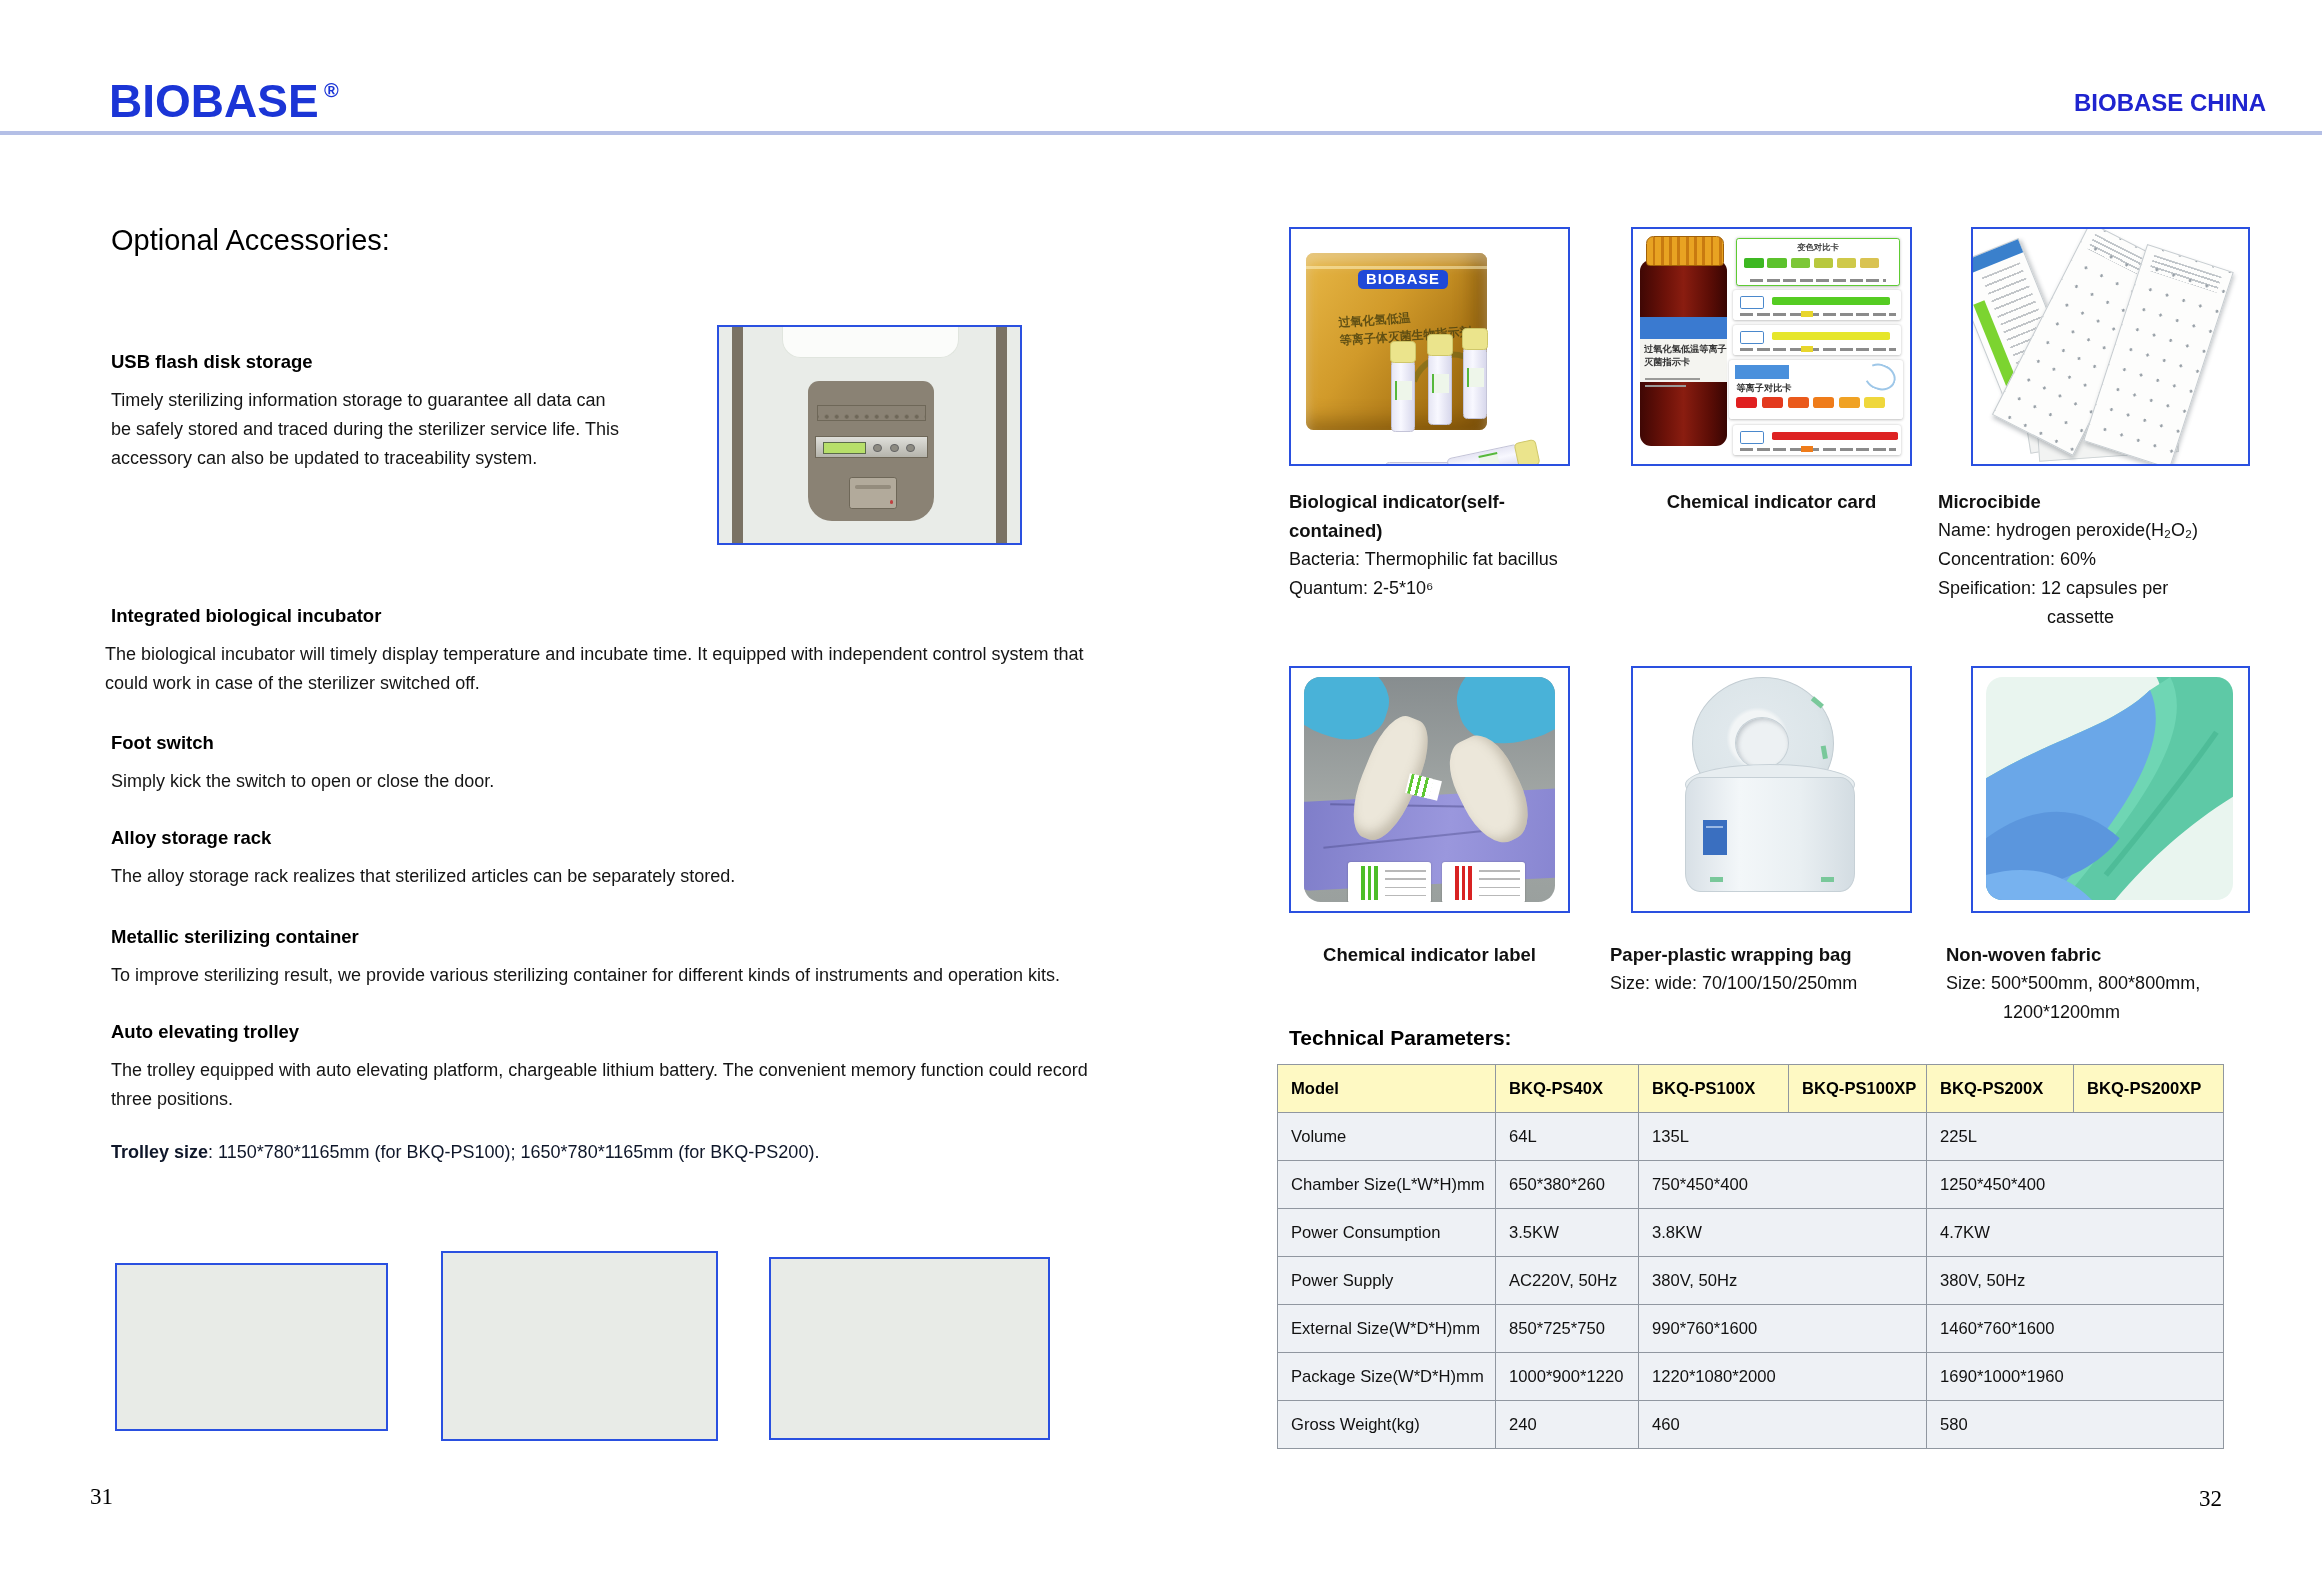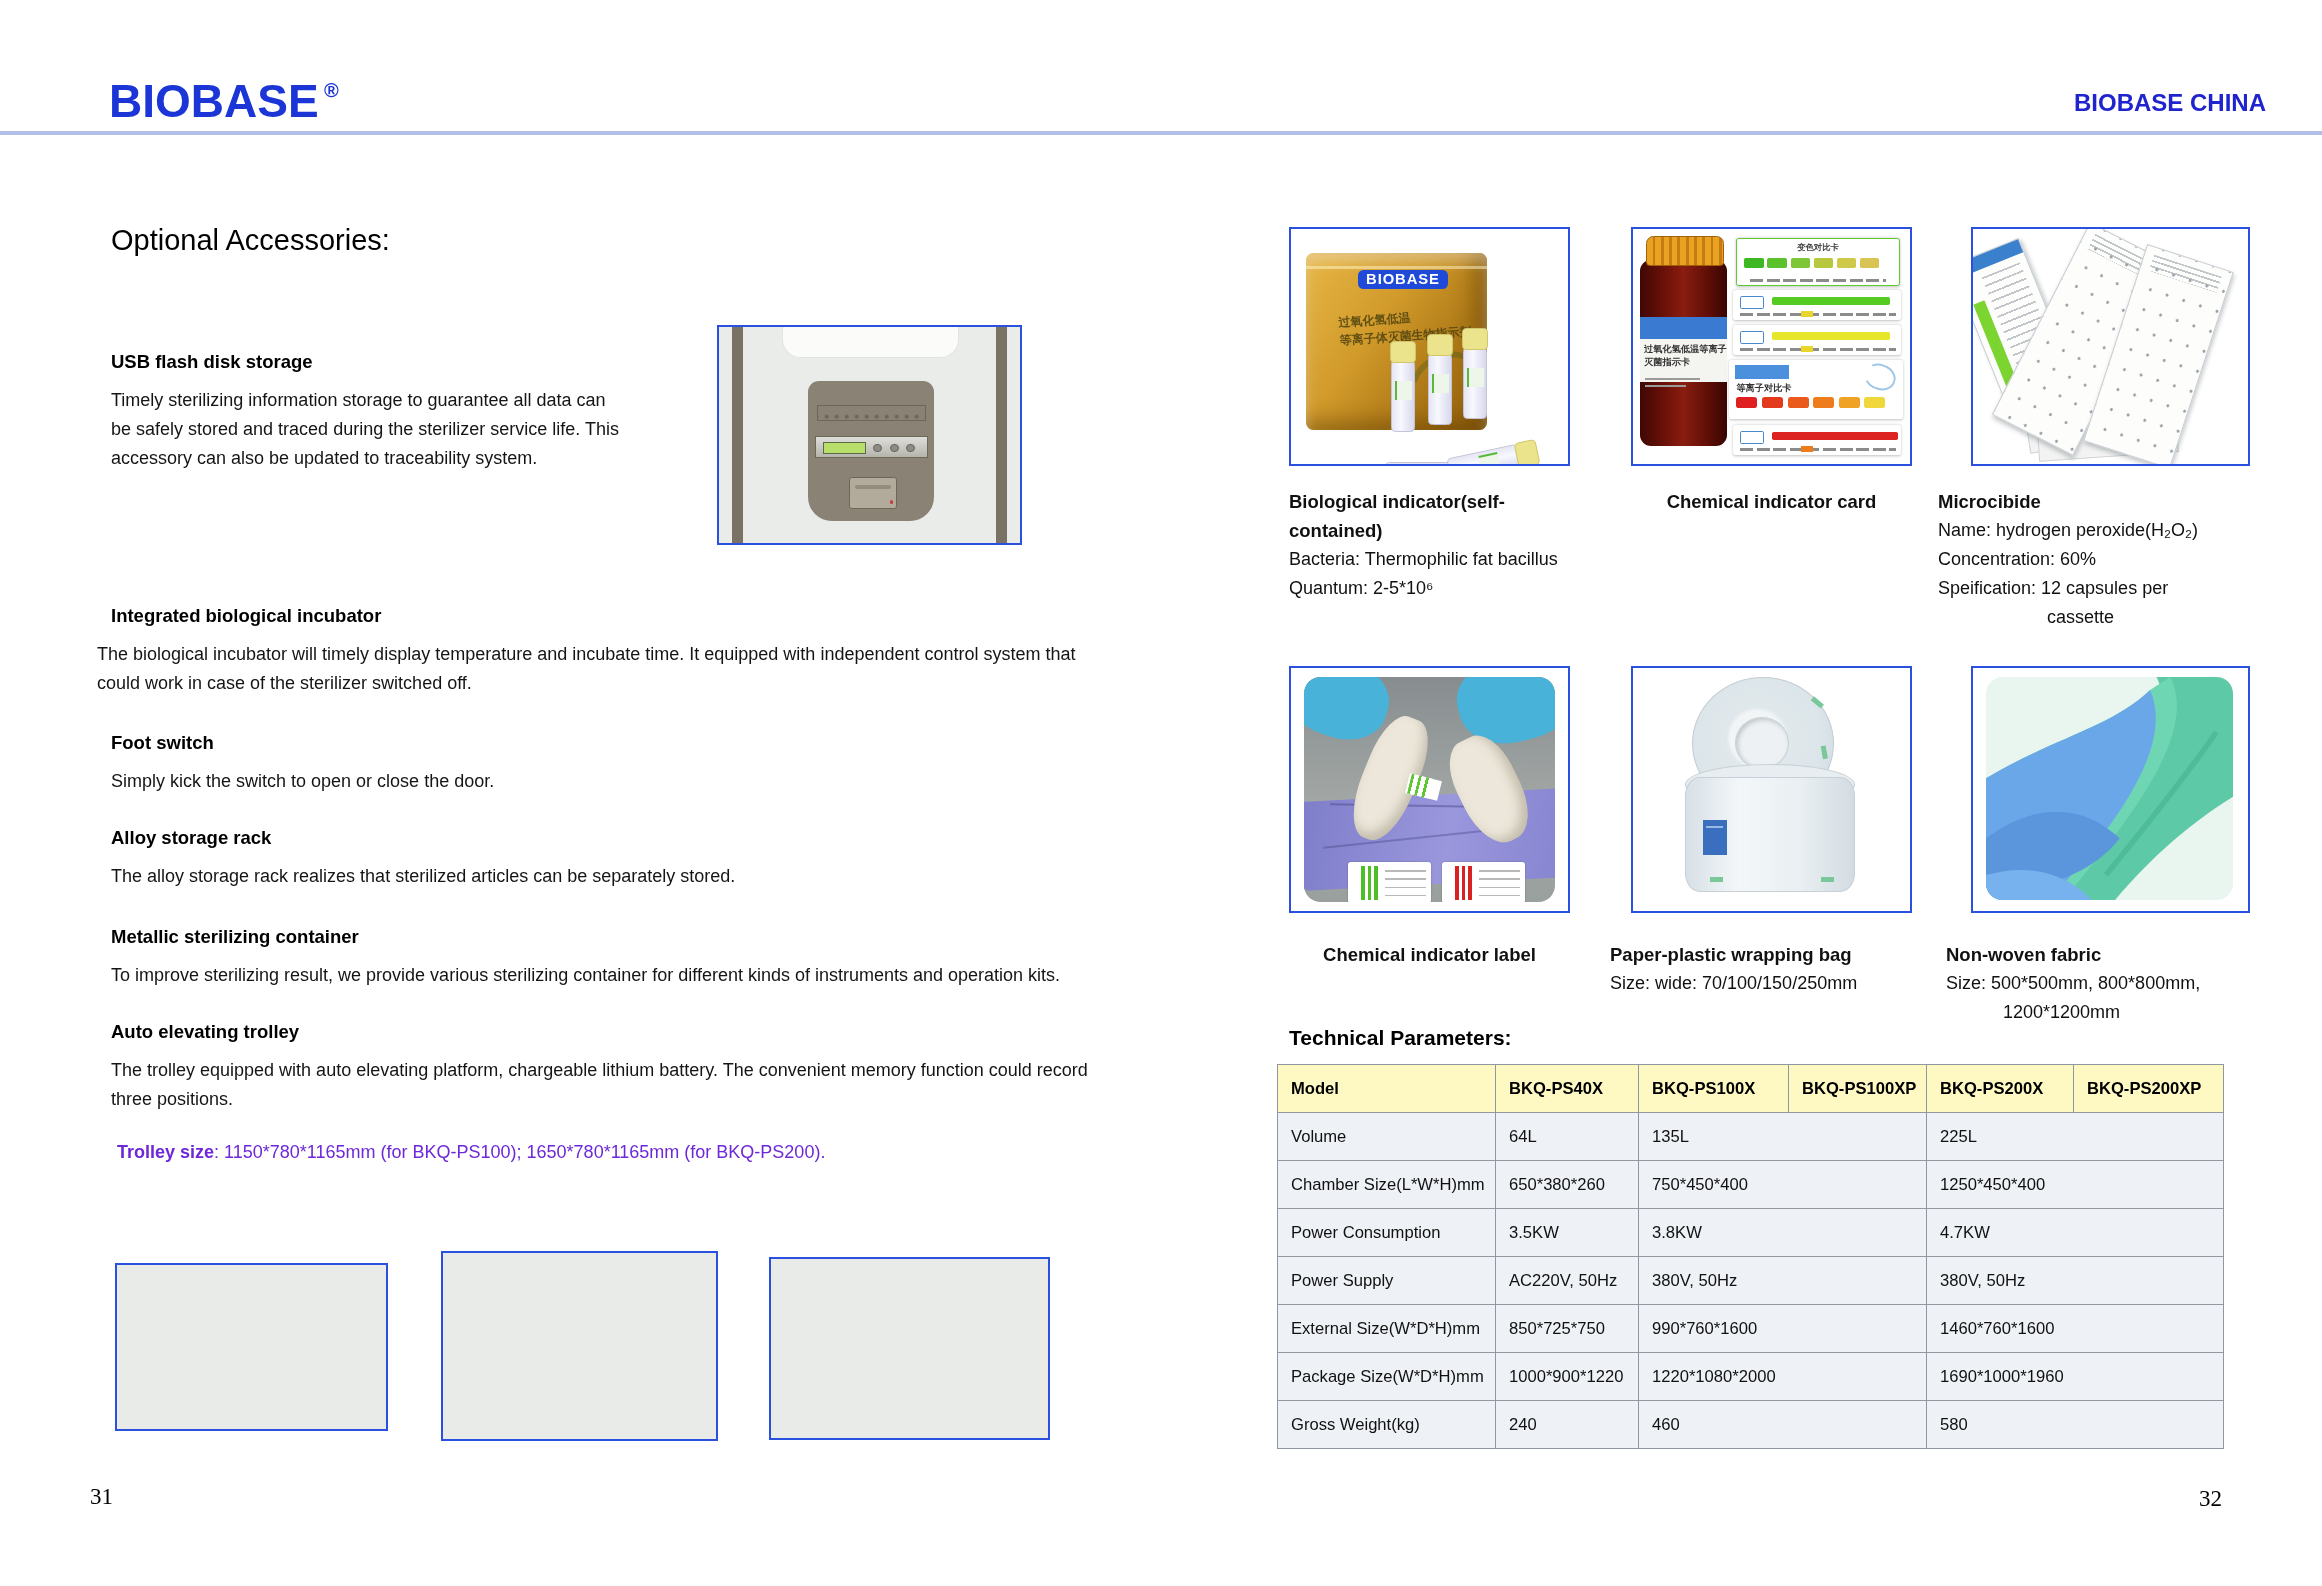--- a/index.html
+++ b/index.html
@@ -14,26 +14,26 @@
   .logo{left:109px;top:74px;font-size:46px;font-weight:700;color:#1b35d6;letter-spacing:0px;}
   .logo .reg{font-size:20px;font-weight:700;position:relative;top:-20px;left:5.5px;}
   .hdr-right{left:2074px;top:89px;font-size:24px;font-weight:700;color:#1f24cf;}
   .hdr-rule{left:0;top:131px;width:2322px;height:3.7px;background:#b4bfe6;}
 
   
   .page-title{left:111px;top:224px;font-size:29px;color:#000;}
   .sec-h{font-size:18.5px;font-weight:700;color:#000;}
   .sec-b{font-size:18px;line-height:29px;color:#151515;white-space:pre-line;}
   .s1h{left:111px;top:351px;} .s1b{left:111px;top:386px;width:646px;}
-  .s2h{left:111px;top:605px;} .s2b{left:97px;top:640px;width:1034px;}
+  .s2h{left:111px;top:605px;} .s2b{left:105px;top:640px;width:1034px;}
   .s3h{left:111px;top:732px;} .s3b{left:111px;top:767px;width:831px;}
   .s4h{left:111px;top:827px;} .s4b{left:111px;top:862px;width:923px;}
   .s5h{left:111px;top:926px;} .s5b{left:111px;top:961px;width:1034px;}
   .s6h{left:111px;top:1021px;} .s6b{left:111px;top:1056px;width:1034px;}
-  .trolley{left:117px;top:1142px;font-size:18px;color:#6d28d9;}
+  .trolley{left:111px;top:1142px;font-size:18px;color:#0f172a;}
   .trolley b{font-weight:700;}
   .pagenum{font-family:"Liberation Serif","DejaVu Serif",serif;font-size:23px;color:#000;}
   .pn31{left:90px;top:1484px;} .pn32{left:2199px;top:1486px;}
 
   
   .ph{border:2.8px solid #2a50e0;background:#fff;box-sizing:border-box;}
   .ph-in{position:absolute;inset:0;overflow:hidden;}
   .usb-frame{left:717px;top:325px;width:305px;height:220px;}
   .p1{left:1289px;top:227px;width:281px;height:239px;}
   .p2{left:1631px;top:227px;width:281px;height:239px;}

